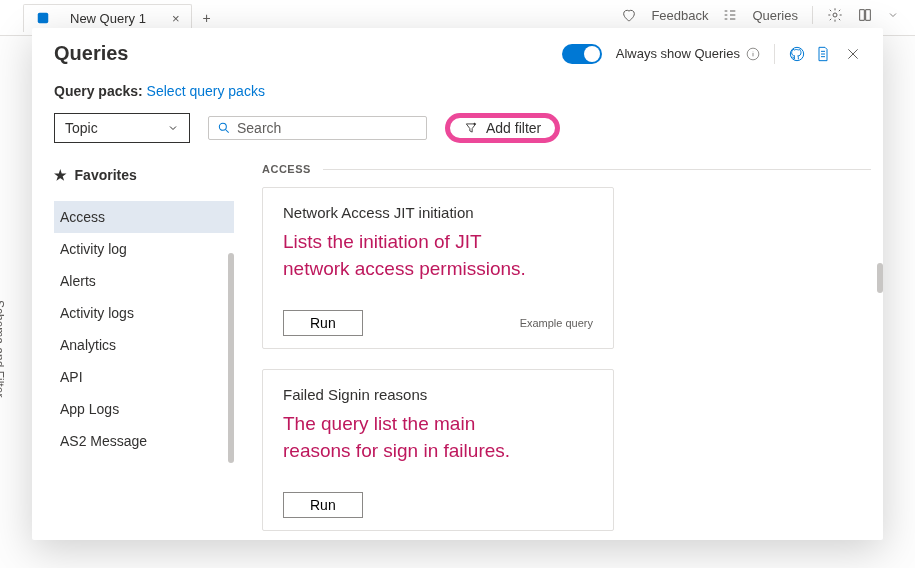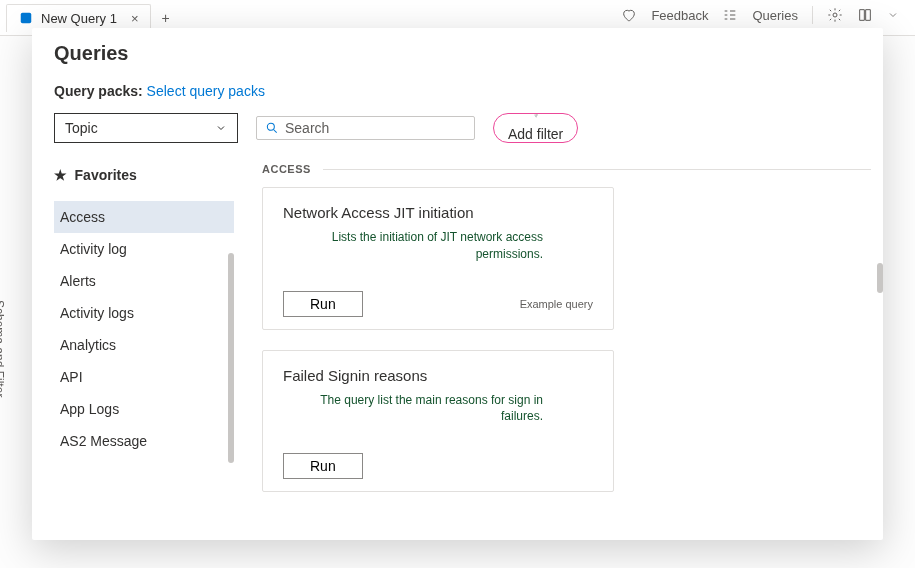--- a/index.html
+++ b/index.html
@@ -1,20 +1,20 @@
 <!DOCTYPE html>
 <html><head>
 <meta charset="utf-8">
 <style>
   * { box-sizing: border-box; margin: 0; padding: 0; }
   html, body { width: 915px; height: 568px; overflow: hidden; font-family: "Segoe UI", Arial, sans-serif; font-size: 14px; color: #323130; background: #f3f2f1; }
   
   .bg { position: absolute; inset: 0; background: #fdfdfd; }
   .bg-tabs { display: flex; align-items: center; height: 36px; border-bottom: 1px solid #e1dfdd; padding: 0 6px; background: #ffffff;}
-  .bg-tab { display: flex; align-items: center; gap: 8px; background: #ffffff; border: 1px solid #e1dfdd; border-bottom: none; padding: 6px 12px; border-radius: 2px 2px 0 0; font-size: 13px; }
+  .bg-tab { display: flex; align-items: center; gap: 20px; background: #ffffff; border: 1px solid #e1dfdd; border-bottom: none; padding: 6px 12px; border-radius: 2px 2px 0 0; font-size: 13px; margin-left: 17px; }
   .bg-tab .doticon { width: 14px; height: 14px; fill: #0078d4;}
   .bg-tab .close { color: #605e5c; margin-left: 6px; cursor: pointer;}
   .bg-newtab { width: 28px; display:flex; align-items:center; justify-content:center; color:#605e5c; cursor:pointer;}
   .bg-toolbar { position:absolute; top:6px; right:16px; display:flex; gap:14px; align-items:center; color:#605e5c; font-size:13px;justify-content:space-between;}
   .bg-toolbar .ico { width:16px; height:16px; stroke:#605e5c; fill:none; stroke-width:1.5;}
   .bg-toolbar .sep { width:1px; height:18px; background:#e1dfdd;}
   .vert-label { position:absolute; left:6px; top:300px; transform: rotate(90deg); transform-origin: left top; font-size:12px; color:#605e5c; white-space:nowrap;}
 
   
   .overlay { position:absolute; inset:0; background: rgba(255,255,255,0); }
@@ -29,45 +29,45 @@
   .head-icons { display:flex; gap:10px; align-items:center; }
   .head-icons .ico { width:16px; height:16px; stroke:#0078d4; fill:none; stroke-width:1.5; cursor:pointer;}
   .head-close { width:16px; height:16px; stroke:#605e5c; stroke-width:1.5; cursor:pointer; }
   .vsep { width:1px; height:20px; background:#e1dfdd; }
 
   .query-packs { padding: 10px 22px 14px; font-size:14px; }
   .query-packs b { font-weight:600; }
   .link { color:#0078d4; cursor:pointer; }
 
   .controls-row { display:flex; gap:18px; padding: 0 22px 10px; align-items:center; }
-  .dropdown { width:184px; height:30px; border:1px solid #323130; display:flex; align-items:center; justify-content:space-between; padding:0 10px; cursor:pointer; font-size:14px; }
+  .dropdown { width:136px; height:30px; border:1px solid #323130; display:flex; align-items:center; justify-content:space-between; padding:0 10px; cursor:pointer; font-size:14px; }
   .dropdown svg { width:12px; height:12px; stroke:#323130; fill:none; stroke-width:2;}
   .search { flex:0 0 190px; height:24px; border:1px solid #c8c6c4; border-radius:2px; display:flex; align-items:center; padding:0 8px; gap:6px; color:#605e5c;}
   .search input { border:none; outline:none; flex:1; font-size:14px; color:#323130; }
   .search input::placeholder { color:#605e5c; }
   .search .ico { width:14px; height:14px; stroke:#0078d4; fill:none; stroke-width:1.8;}
-  .addfilter { height:30px; border:1px solid #ec4899; border-radius:16px; padding:0 14px; display:flex; align-items:center; gap:8px; cursor:pointer; font-size:14px; color:#323130;flex-direction:column;}
+  .addfilter { height:30px; border:5px solid #ec4899; border-radius:16px; padding:0 14px; display:flex; align-items:center; gap:8px; cursor:pointer; font-size:14px; color:#323130;}
   .addfilter svg { width:14px; height:14px; stroke:#323130; fill:none; stroke-width:1.5;}
 
   .body { flex:1; display:flex; min-height:0; padding: 0 0 0 22px; }
   .sidebar { width:180px; flex:0 0 180px; overflow:hidden; position:relative; }
   .fav { display:flex; align-items:center; gap:8px; font-weight:600; font-size:14px; padding: 14px 0 18px; }
   .fav .star { font-size:14px; }
   .allq { font-size:16px; font-weight:400; color:#323130; padding-bottom:12px;}
   .sidebar-list { list-style:none; padding:0; margin:0; }
   .sidebar-list li { padding:8px 6px; font-size:14px; cursor:pointer; }
   .sidebar-list li.active { background:#e1e8f1; }
   .sidebar-scroll { position:absolute; right:0; top:100px; width:6px; height:210px; background:#c8c6c4; border-radius:3px; }
 
   .main { flex:1; padding: 0 12px 0 28px; overflow:hidden; position:relative;}
   .section-head { display:flex; align-items:center; gap:12px; color:#605e5c; font-size:11px; letter-spacing:0.5px; padding: 10px 0 12px; font-weight:600;}
   .section-head .line { flex:1; height:1px; background:#e1dfdd; }
   .card { border:1px solid #e1dfdd; border-radius:2px; padding:16px 20px 12px; margin-bottom:20px; width: 352px;}
   .card-title { font-weight:400; font-size:15px; padding-bottom:8px;}
-  .card-desc { font-size:12px; color:#14532d; line-height:1.4; padding-bottom:28px; max-width:260px;text-align:right;}
+  .card-desc { font-size:19px; color:#be185d; line-height:1.4; padding-bottom:28px; max-width:260px;}
   .card-foot { display:flex; justify-content:space-between; align-items:center;}
   .run-btn { border:1px solid #8a8886; padding:4px 26px; font-size:14px; background:#fff; cursor:pointer; }
   .example { font-size:11px; color:#605e5c; }
   .main-scroll { position:absolute; right:0; top:110px; width:6px; height:30px; background:#c8c6c4; border-radius:3px; }
 </style>
 </head>
 <body>
 
 <div class="bg">
   <div class="bg-tabs">
@@ -101,20 +101,44 @@
         <path d="M6 9l6 6 6-6"></path>
       </svg>
   </div>
   <div class="vert-label">Schema and Filter</div>
 </div>
 
 <div class="overlay">
   <div class="modal">
     <div class="modal-head">
       <div class="modal-title">Queries</div>
+      <div class="head-right">
+        <div class="toggle"></div>
+        <div class="toggle-label">
+          <span>Always show Queries</span>
+          <svg class="info-ico" viewBox="0 0 24 24">
+              <circle cx="12" cy="12" r="10"></circle>
+              <path d="M12 10v6M12 7v.5"></path>
+            </svg>
+        </div>
+        <span class="vsep"></span>
+        <div class="head-icons">
+          <svg class="ico" viewBox="0 0 24 24">
+              <circle cx="12" cy="12" r="10"></circle>
+              <path d="M9 18c-3 1-3-2-5-2m10 4v-3c0-1 0-2-1-2 3 0 5-2 5-5 0-1 0-2-1-3 0-1 0-2-1-2s-2 1-2 1c-2-1-4-1-6 0 0 0-1-1-2-1s-1 1-1 2c-1 1-1 2-1 3 0 3 2 5 5 5-1 0-1 1-1 2v3" fill="none"></path>
+            </svg>
+          <svg class="ico" viewBox="0 0 24 24">
+              <path d="M6 2h9l3 3v17H6z"></path>
+              <path d="M9 12h6M9 8h6M9 16h6"></path>
+            </svg>
+        </div>
+        <svg class="head-close" viewBox="0 0 24 24" fill="none">
+            <path d="M5 5l14 14M19 5L5 19"></path>
+          </svg>
+      </div>
     </div>
 
     <div class="query-packs">
       <b>Query packs:</b>
       <span> </span>
       <span class="link">Select query packs</span>
     </div>
 
     <div class="controls-row">
       <div class="dropdown">

